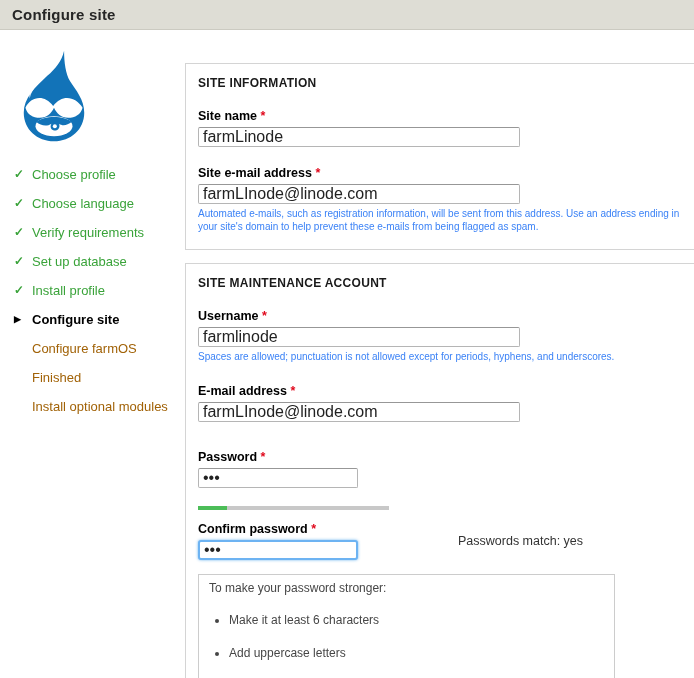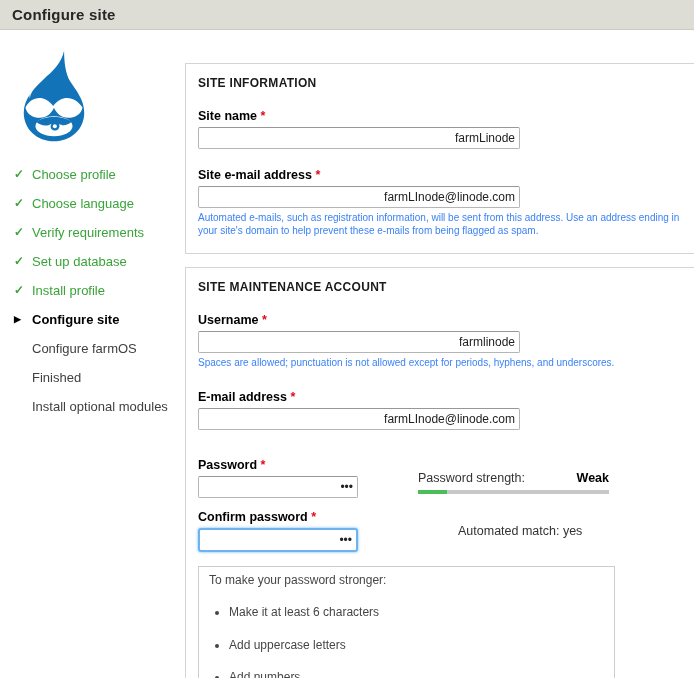--- a/index.html
+++ b/index.html
@@ -13,30 +13,30 @@
   
   .sidebar { width:185px; flex-shrink:0; padding-top:18px; }
   .logo { margin-left:12px; width:84px; height:96px; display:block; }
   .steps { list-style:none; margin:24px 0 0; padding-left:14px; font-size:13px; }
   .step { display:flex; align-items:center; margin-bottom:16px; line-height:13px; }
   .step .marker { width:18px; flex-shrink:0; font-size:12px; }
   .step.done .marker { color:#3aa33a; font-weight:bold; }
   .step.done .label { color:#3aa33a;text-align:right; }
   .step.current { font-weight:bold; }
   .step.current .marker { font-size:9px; color:#000; }
-  .step.upcoming .label { color:#404040; }
+  .step.upcoming .label { color:#a16207; }
 
   
   .main { padding-top:33px; }
   .fieldset { width:522px; border:1px solid #d4d4d4; padding:12px 12px 16px; margin-bottom:13px; background:#fff; }
   .legend { font-size:12px; font-weight:bold; letter-spacing:.3px; color:#1a1a1a; }
   .form-item { margin-top:19px; }
   .flabel { font-size:12.5px; font-weight:bold; margin-bottom:4px; }
   .req { color:#e0091d; font-weight:bold; }
-  input.text { width:322px; height:20px; border:1px solid #b5b5b5; border-top-color:#979797; border-radius:2px; padding:10px 4px; font-size:12px; font-family:inherit; color:#222; background:#fff;text-align:right; }
+  input.text { width:322px; height:20px; border:1px solid #b5b5b5; border-top-color:#979797; border-radius:2px; padding:0 4px; font-size:16px; font-family:inherit; color:#222; background:#fff; }
   input.short { width:160px; }
   input.focused { border:2px solid #6db3f2; border-radius:3px; box-shadow:0 0 3px rgba(82,168,236,.85); outline:none; }
   .description { font-size:10px; color:#3b82f6; line-height:1.32; margin-top:3px; }
 
   .pw-row { display:flex; margin-top:19px; }
   .pw-left { width:220px; flex-shrink:0; }
   .pw-right { width:191px; }
   .strength { padding-top:13px; }
   .strength-header { display:flex; justify-content:space-between; font-size:12.5px; color:#333; }
   .strength-level { font-weight:bold; color:#000; }
@@ -143,48 +143,44 @@
       </div>
 
       <div class="form-item" style="margin-top:20px;">
         <div class="flabel">
           <span>E-mail address</span>
           <span class="req">*</span>
         </div>
         <input class="text" type="text" value="farmLInode@linode.com" style="">
       </div>
 
-      <div class="pw-row" style="margin-top:28px;">
+      <div class="pw-row" style="margin-top:28px;flex-direction:column;">
         <div class="pw-left">
           <div class="flabel">
             <span>Password</span>
             <span class="req">*</span>
           </div>
           <input class="text short" type="text" value="•••" style="">
         </div>
         <div class="pw-right strength">
-          <div class="strength-header">
-            <span>Password strength:</span>
-            <span class="strength-level">Weak</span>
-          </div>
           <div class="strength-track">
             <div class="strength-fill" style="width: 15%;"></div>
           </div>
         </div>
       </div>
 
       <div class="pw-row" style="margin-top:12px;gap:40px;">
         <div class="pw-left">
           <div class="flabel">
             <span>Confirm password</span>
             <span class="req">*</span>
           </div>
           <input class="text short focused" type="text" value="•••" style="">
         </div>
-        <div class="pw-right match">Automated match: yes</div>
+        <div class="pw-right match">Passwords match: yes</div>
       </div>
 
       <div class="tips-box">
         <div>To make your password stronger:</div>
         <ul>
           <li>Make it at least 6 characters</li>
           <li>Add uppercase letters</li>
           <li>Add numbers</li>
           <li>Add punctuation</li>
         </ul>

